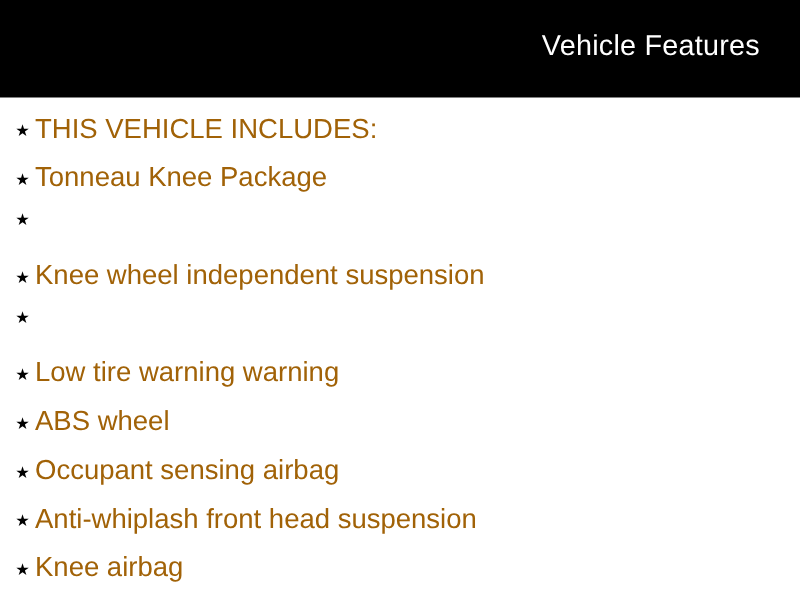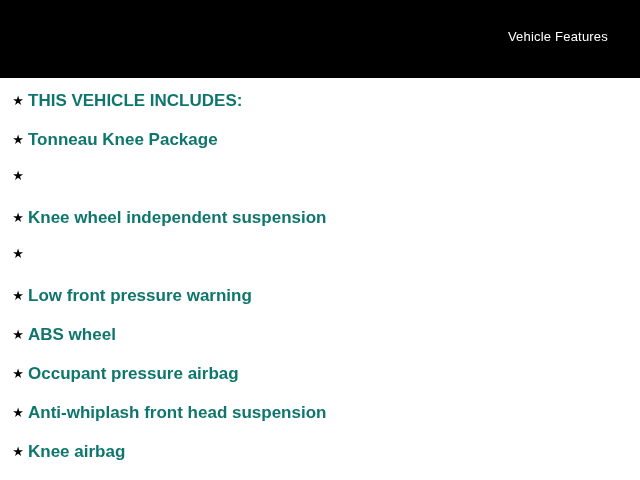--- a/index.html
+++ b/index.html
@@ -28,21 +28,21 @@
     height: 78px;
     background: #000000;
     display: flex;
     align-items: center;
     justify-content: flex-end;
     box-sizing: border-box;
     padding-right: 32px;
   }
   .header-title {
     color: #ffffff;
-    font-size: 13px;
+    font-size: 23px;
     font-weight: 400;
     letter-spacing: 0.2px;
     line-height: 1;
     padding-bottom: 6px;
   }
   .content {
     position: absolute;
     left: 0;
     top: 78px;
     width: 640px;
@@ -67,23 +67,23 @@
     width: 20px;
     flex: 0 0 20px;
     text-align: center;
     color: #000000;
     font-size: 13px;
     line-height: 1;
     position: relative;
     top: -1px;
   }
   .feature-label {
-    color: #0f766e;
-    font-size: 17px;
-    font-weight: 700;
+    color: #a16207;
+    font-size: 22px;
+    font-weight: 400;
     line-height: 1;
     white-space: nowrap;
   }
 </style>
 </head>
 <body>
 
 <div class="page">
 
   <div class="header-bar">
@@ -111,31 +111,31 @@
         <span class="bullet-icon">★</span>
         <span class="feature-label">Knee wheel independent suspension</span>
       </li>
 
       <li class="feature-item">
         <span class="bullet-icon">★</span>
       </li>
 
       <li class="feature-item">
         <span class="bullet-icon">★</span>
-        <span class="feature-label">Low front pressure warning</span>
+        <span class="feature-label">Low tire warning warning</span>
       </li>
 
       <li class="feature-item">
         <span class="bullet-icon">★</span>
         <span class="feature-label">ABS wheel</span>
       </li>
 
       <li class="feature-item">
         <span class="bullet-icon">★</span>
-        <span class="feature-label">Occupant pressure airbag</span>
+        <span class="feature-label">Occupant sensing airbag</span>
       </li>
 
       <li class="feature-item">
         <span class="bullet-icon">★</span>
         <span class="feature-label">Anti-whiplash front head suspension</span>
       </li>
 
       <li class="feature-item">
         <span class="bullet-icon">★</span>
         <span class="feature-label">Knee airbag</span>

